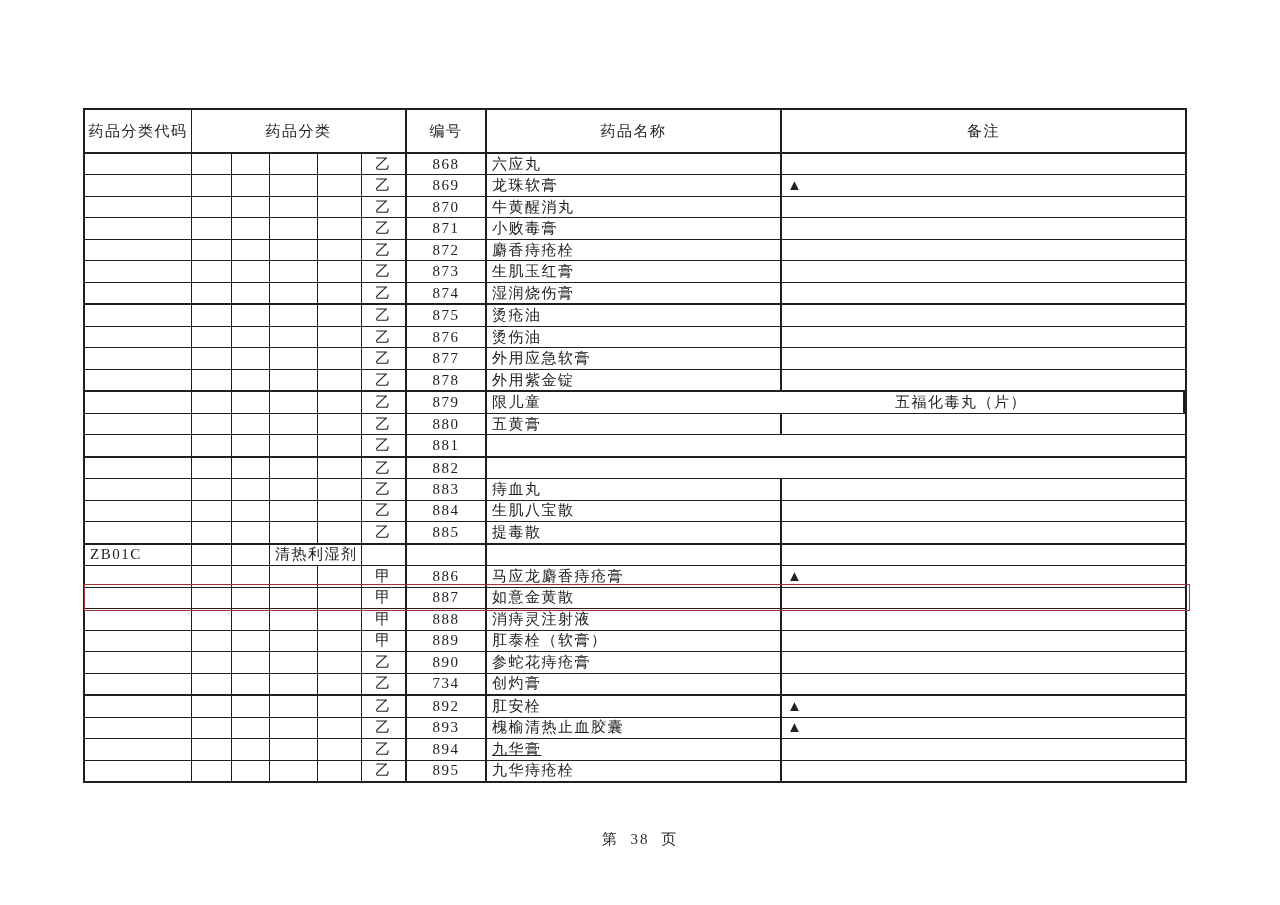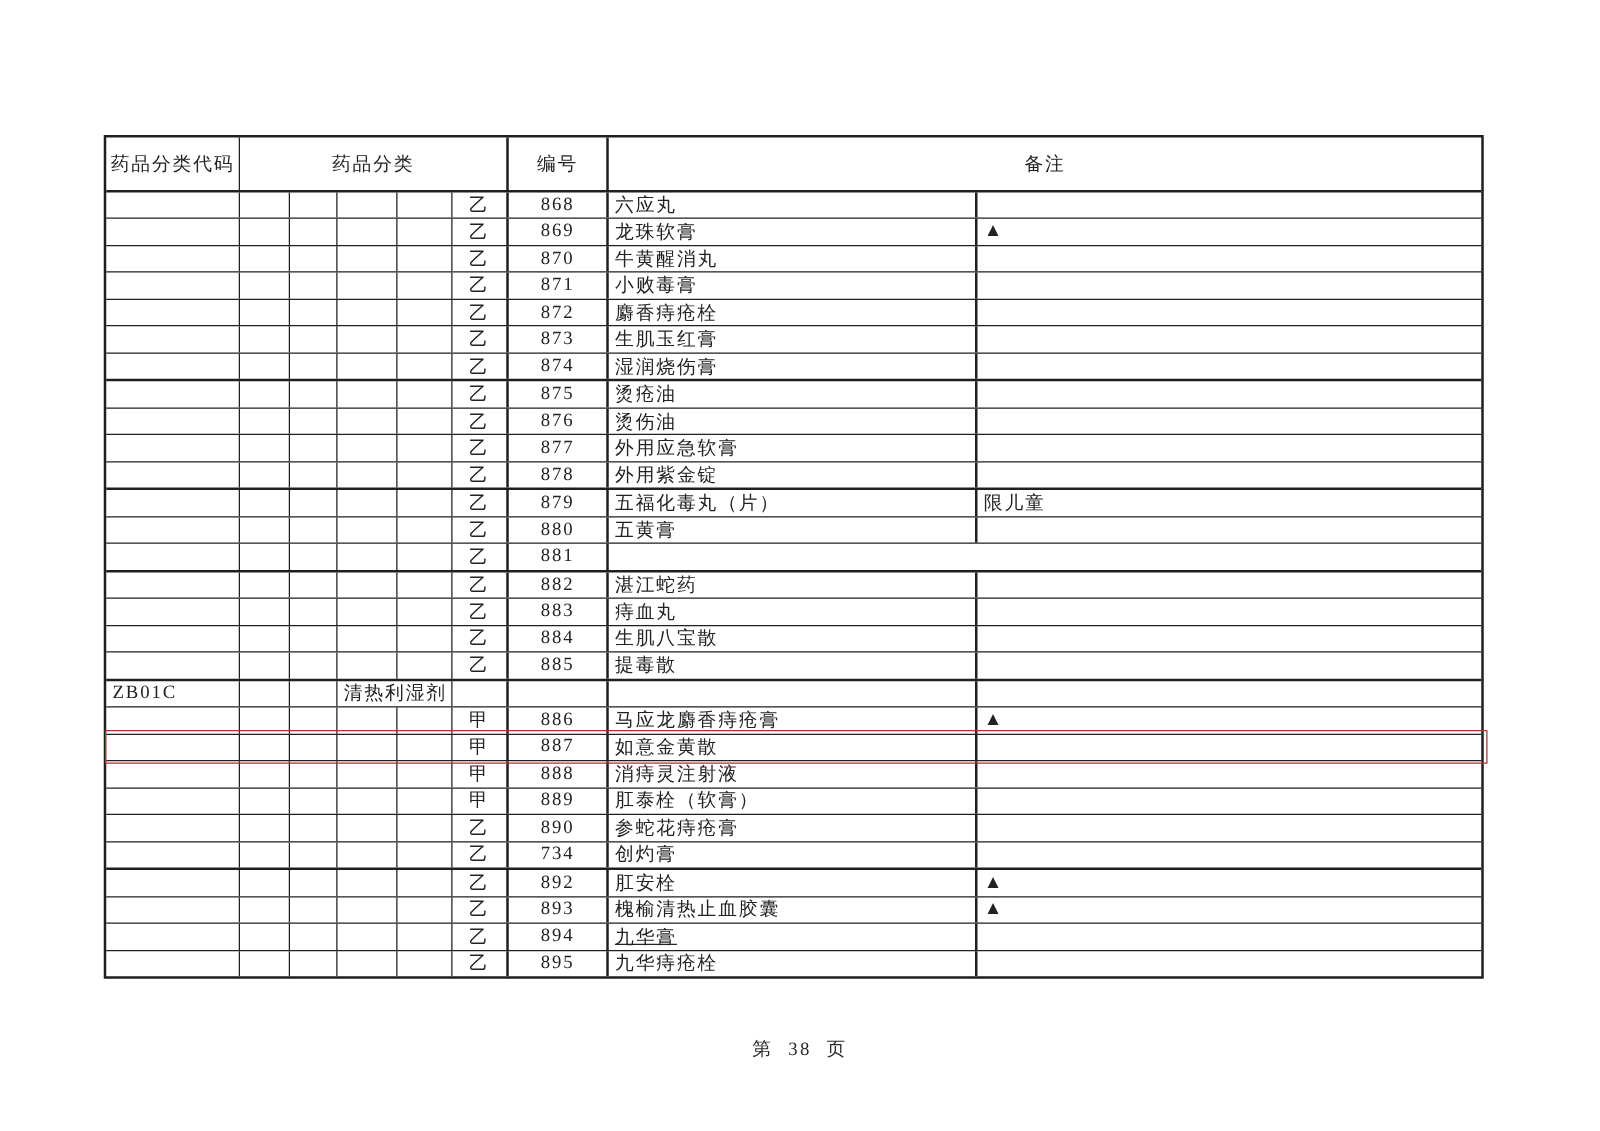--- a/index.html
+++ b/index.html
@@ -94,20 +94,21 @@
 </head>
 <body>
 
 <div class="page">
 
   <div class="table-wrap">
     <div class="thead">
       <div class="cell center w107">药品分类代码</div>
       <div class="cell center w215 r2">药品分类</div>
       <div class="cell center w80 r2">编号</div>
+      <div class="cell center w295 r2">药品名称</div>
       <div class="cell center flex1">备注</div>
     </div>
     <div class="tbody">
         <div class="trow">
           <div class="cell left" style="flex: 0 0 107px;"></div>
           <div class="cell" style="flex: 0 0 40px;"></div>
           <div class="cell" style="flex: 0 0 38px;"></div>
           <div class="cell" style="flex: 0 0 48px;"></div>
           <div class="cell" style="flex: 0 0 44px;"></div>
           <div class="cell r2 center" style="flex: 0 0 45px;">乙</div>
@@ -226,22 +227,22 @@
           <div class="cell left flex1"></div>
         </div>
         <div class="trow">
           <div class="cell left" style="flex: 0 0 107px;"></div>
           <div class="cell" style="flex: 0 0 40px;"></div>
           <div class="cell" style="flex: 0 0 38px;"></div>
           <div class="cell" style="flex: 0 0 48px;"></div>
           <div class="cell" style="flex: 0 0 44px;"></div>
           <div class="cell r2 center" style="flex: 0 0 45px;">乙</div>
           <div class="cell r2 center" style="flex: 0 0 80px;">879</div>
+          <div class="cell left flex1">限儿童</div>
           <div class="cell r2 left" style="flex: 0 0 295px;">五福化毒丸（片）</div>
-          <div class="cell left flex1">限儿童</div>
         </div>
         <div class="trow">
           <div class="cell left" style="flex: 0 0 107px;"></div>
           <div class="cell" style="flex: 0 0 40px;"></div>
           <div class="cell" style="flex: 0 0 38px;"></div>
           <div class="cell" style="flex: 0 0 48px;"></div>
           <div class="cell" style="flex: 0 0 44px;"></div>
           <div class="cell r2 center" style="flex: 0 0 45px;">乙</div>
           <div class="cell r2 center" style="flex: 0 0 80px;">880</div>
           <div class="cell r2 left" style="flex: 0 0 295px;">五黄膏</div>
@@ -258,21 +259,20 @@
           <div class="cell left flex1"></div>
         </div>
         <div class="trow">
           <div class="cell left" style="flex: 0 0 107px;"></div>
           <div class="cell" style="flex: 0 0 40px;"></div>
           <div class="cell" style="flex: 0 0 38px;"></div>
           <div class="cell" style="flex: 0 0 48px;"></div>
           <div class="cell" style="flex: 0 0 44px;"></div>
           <div class="cell r2 center" style="flex: 0 0 45px;">乙</div>
           <div class="cell r2 center" style="flex: 0 0 80px;">882</div>
-          <div class="cell r2 left" style="flex: 0 0 295px;">湛江蛇药</div>
           <div class="cell left flex1"></div>
         </div>
         <div class="trow">
           <div class="cell left" style="flex: 0 0 107px;"></div>
           <div class="cell" style="flex: 0 0 40px;"></div>
           <div class="cell" style="flex: 0 0 38px;"></div>
           <div class="cell" style="flex: 0 0 48px;"></div>
           <div class="cell" style="flex: 0 0 44px;"></div>
           <div class="cell r2 center" style="flex: 0 0 45px;">乙</div>
           <div class="cell r2 center" style="flex: 0 0 80px;">883</div>

